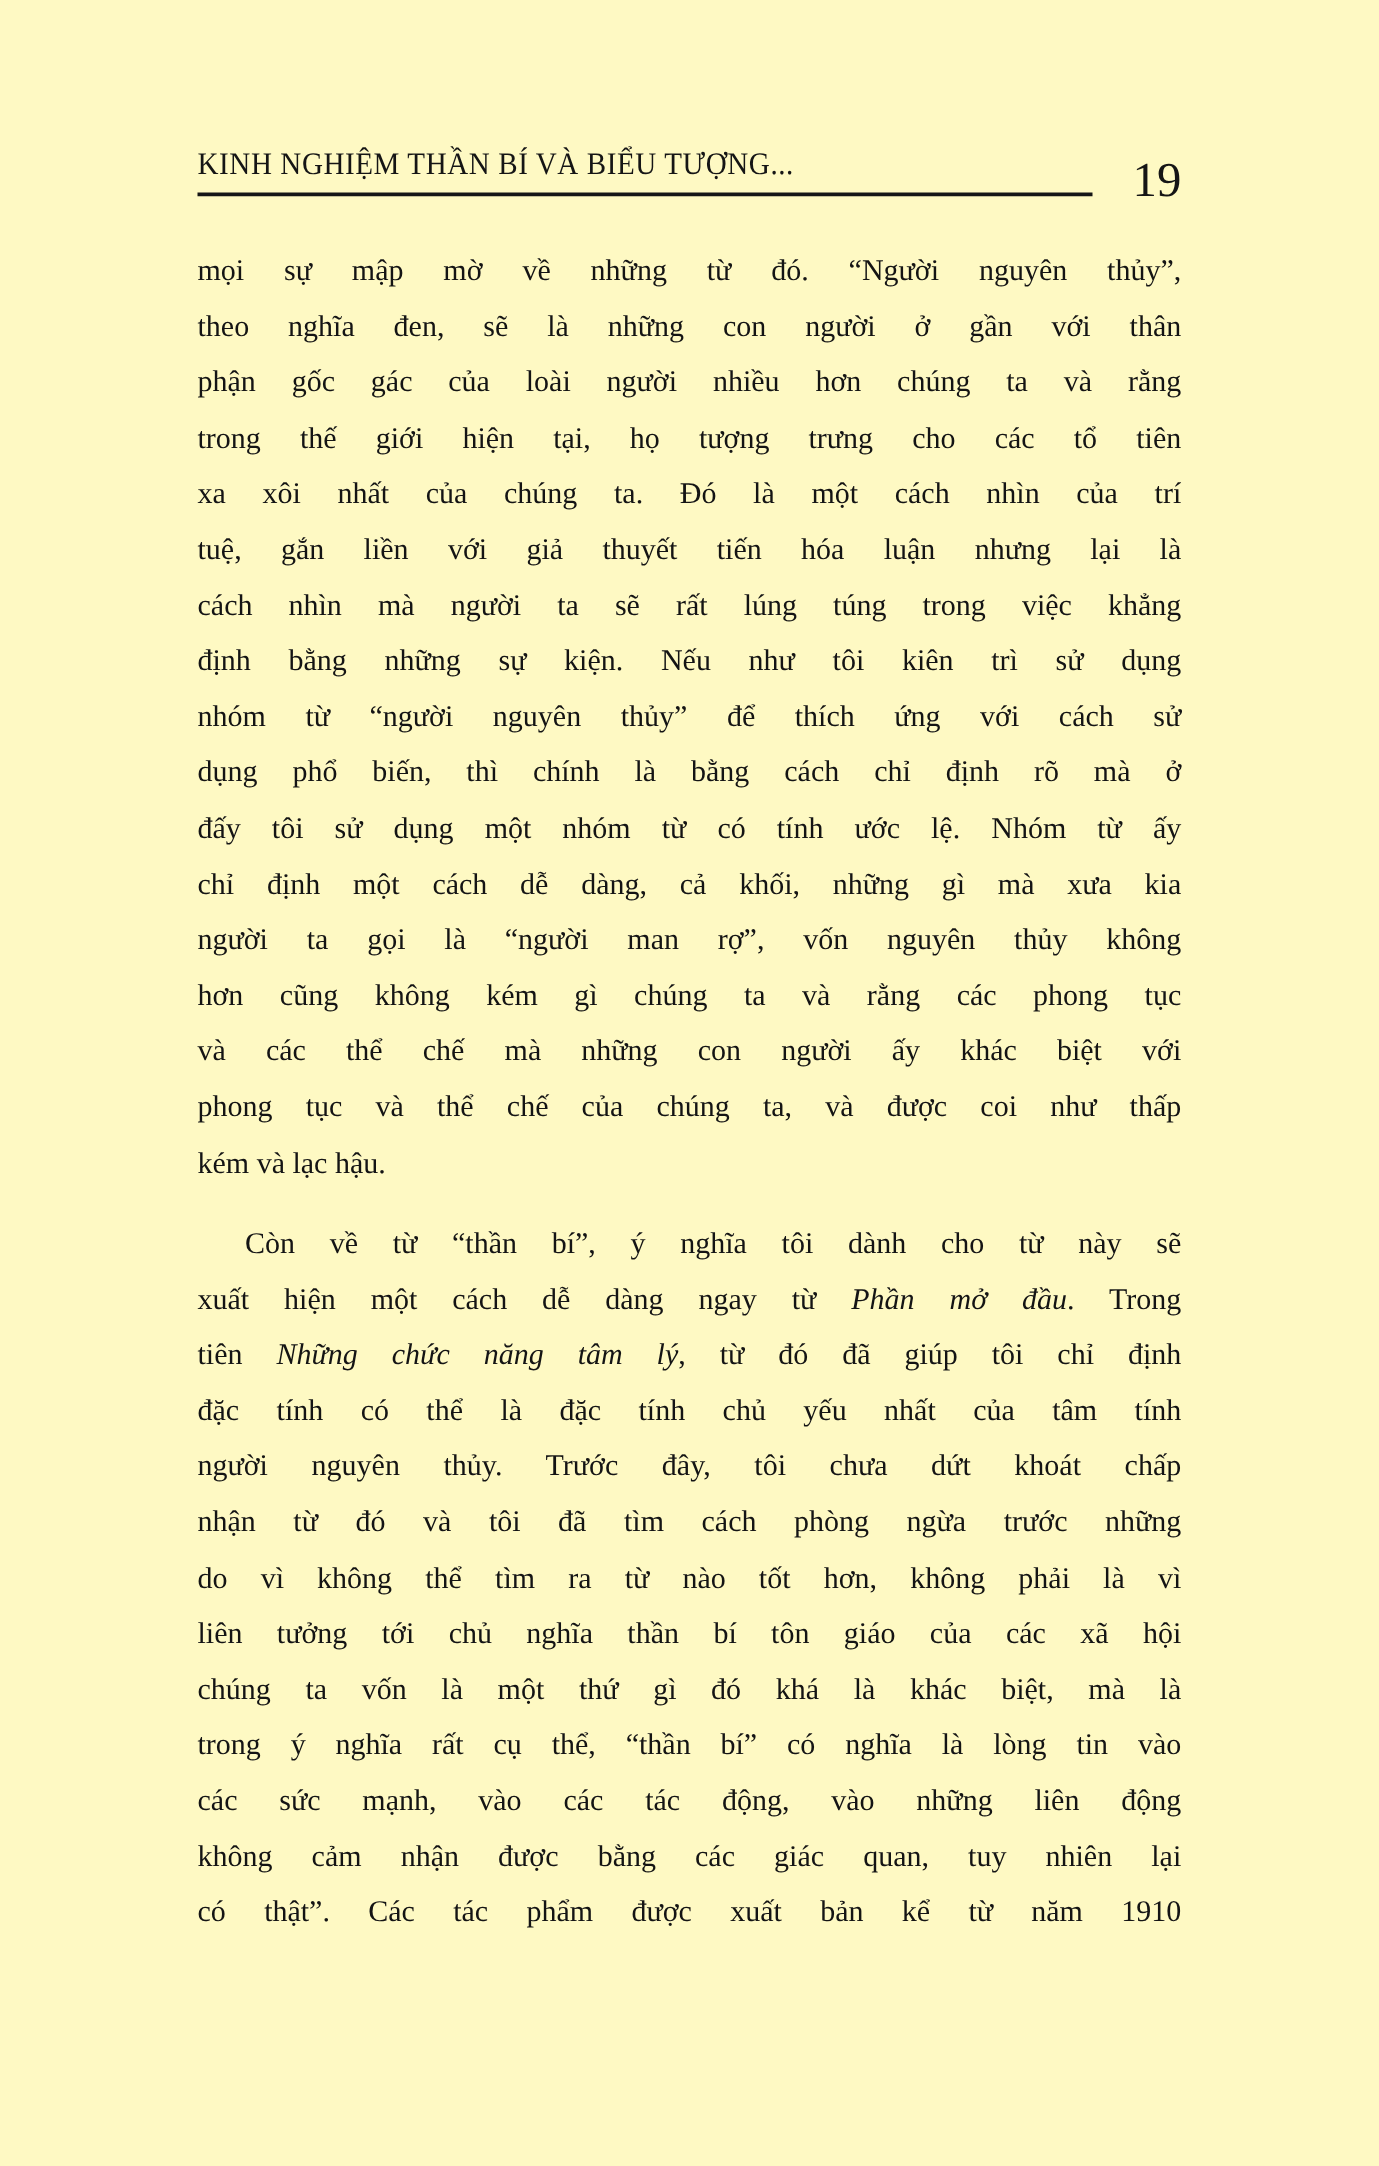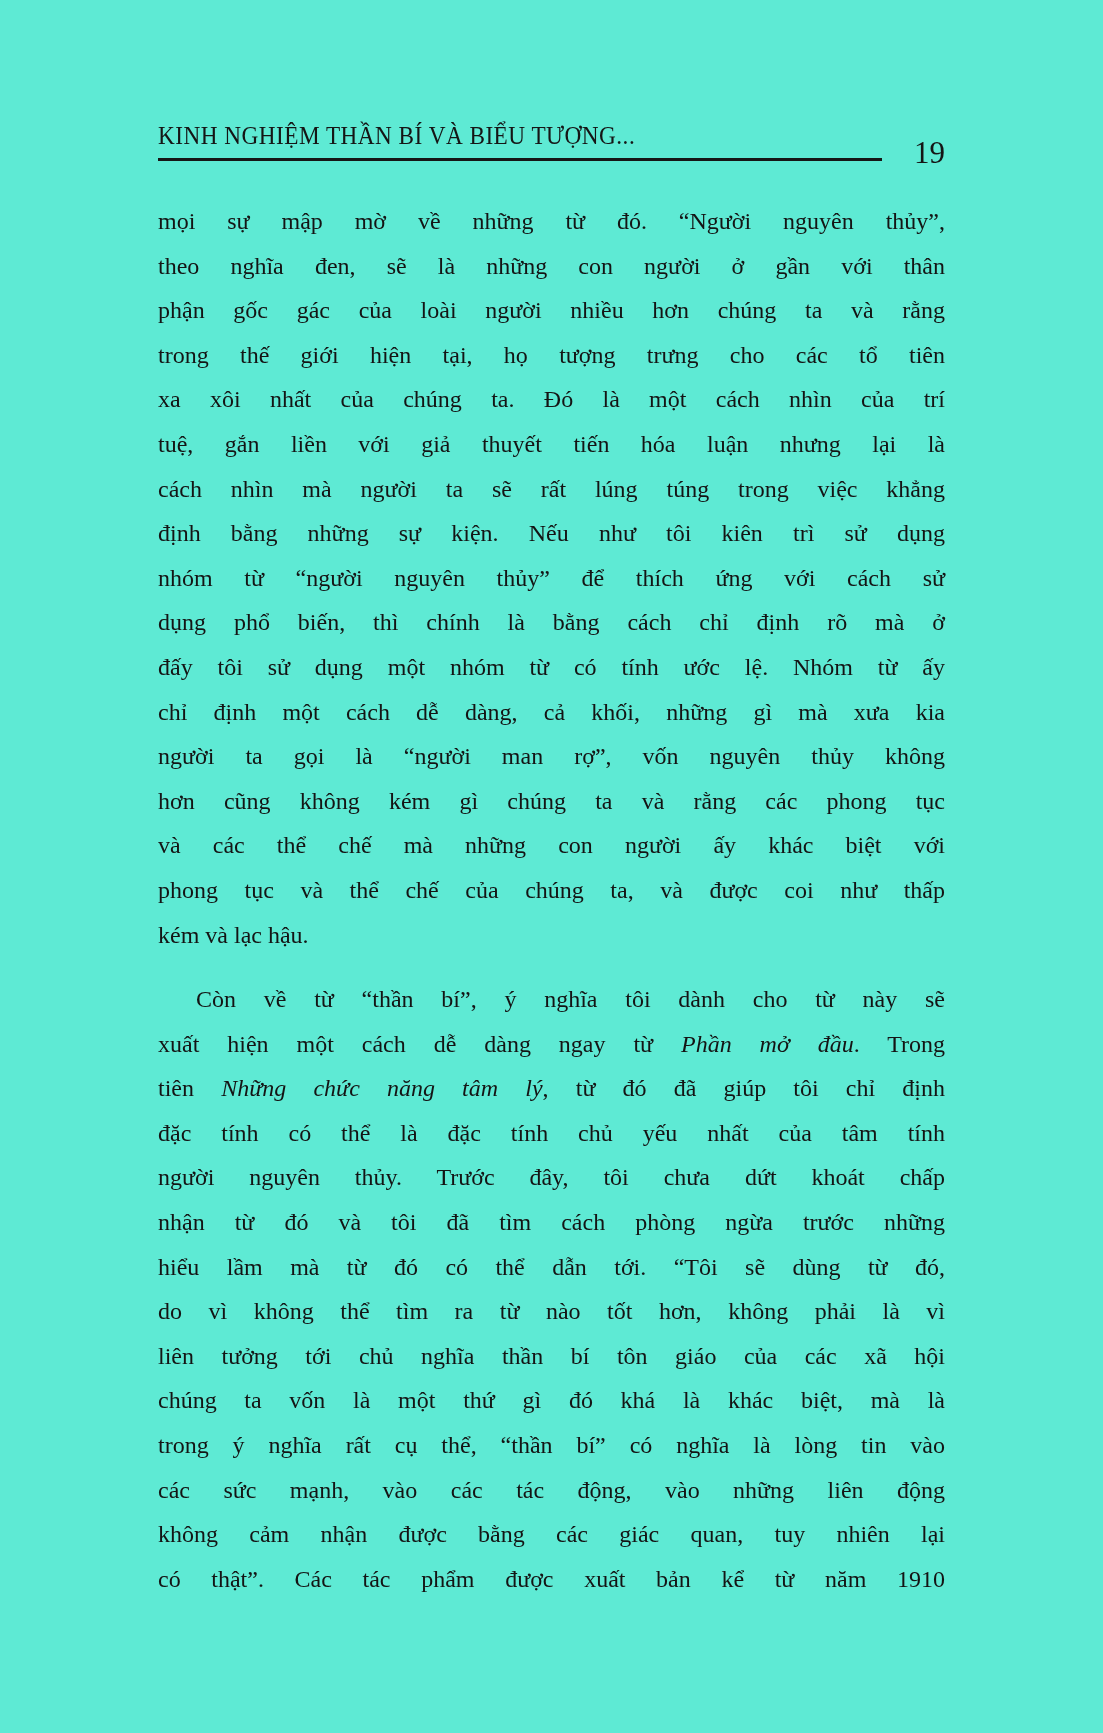--- a/index.html
+++ b/index.html
@@ -5,21 +5,21 @@
   html, body {
     margin: 0;
     padding: 0;
     background: #e8e8e8;
   }
   .page {
     position: relative;
     width: 1103px;
     height: 1733px;
     margin: 0 auto;
-    background: #5eead4;
+    background: #fef9c3;
     color: #111111;
     font-family: "Liberation Serif", "DejaVu Serif", serif;
     overflow: hidden;
     box-sizing: border-box;
     padding: 118px 158px 0 158px;
   }
   header.page-header {
     display: flex;
     align-items: flex-end;
   }
@@ -35,26 +35,25 @@
     transform: scaleX(0.93);
     transform-origin: left bottom;
     white-space: nowrap;
   }
   .header-rule {
     margin-top: 7px;
     border-bottom: 3px solid #161616;
     height: 0;
   }
   .page-number {
-    font-size: 31px;
+    font-size: 39px;
     line-height: 1;
     padding-left: 32px;
     transform: translateY(7px);
     color: #151515;
-    margin-top: 12px;
   }
   main.body-text {
     margin-top: 38px;
   }
   .paragraph { margin: 0; }
   .paragraph + .paragraph { margin-top: 20px; }
   .line {
     font-size: 24px;
     line-height: 44.6px;
     text-align: justify;
@@ -103,21 +102,20 @@
         <div class="line"><span class="seg-regular">phong tục và thể chế của chúng ta, và được coi như thấp</span></div>
         <div class="line no-justify"><span class="seg-regular">kém và lạc hậu.</span></div>
       </div>
       <div class="paragraph">
         <div class="line indent"><span class="seg-regular">Còn về từ “thần bí”, ý nghĩa tôi dành cho từ này sẽ</span></div>
         <div class="line"><span class="seg-regular">xuất hiện một cách dễ dàng ngay từ </span><span class="seg-italic">Phần mở đầu</span><span class="seg-regular">. Trong</span></div>
         <div class="line"><span class="seg-regular">tiên </span><span class="seg-italic">Những chức năng tâm lý</span><span class="seg-regular">, từ đó đã giúp tôi chỉ định</span></div>
         <div class="line"><span class="seg-regular">đặc tính có thể là đặc tính chủ yếu nhất của tâm tính</span></div>
         <div class="line"><span class="seg-regular">người nguyên thủy. Trước đây, tôi chưa dứt khoát chấp</span></div>
         <div class="line"><span class="seg-regular">nhận từ đó và tôi đã tìm cách phòng ngừa trước những</span></div>
-        <div class="line"><span class="seg-regular">hiểu lầm mà từ đó có thể dẫn tới. “Tôi sẽ dùng từ đó,</span></div>
         <div class="line"><span class="seg-regular">do vì không thể tìm ra từ nào tốt hơn, không phải là vì</span></div>
         <div class="line"><span class="seg-regular">liên tưởng tới chủ nghĩa thần bí tôn giáo của các xã hội</span></div>
         <div class="line"><span class="seg-regular">chúng ta vốn là một thứ gì đó khá là khác biệt, mà là</span></div>
         <div class="line"><span class="seg-regular">trong ý nghĩa rất cụ thể, “thần bí” có nghĩa là lòng tin vào</span></div>
         <div class="line"><span class="seg-regular">các sức mạnh, vào các tác động, vào những liên động</span></div>
         <div class="line"><span class="seg-regular">không cảm nhận được bằng các giác quan, tuy nhiên lại</span></div>
         <div class="line"><span class="seg-regular">có thật”. Các tác phẩm được xuất bản kể từ năm 1910</span></div>
       </div>
     </main>
 

